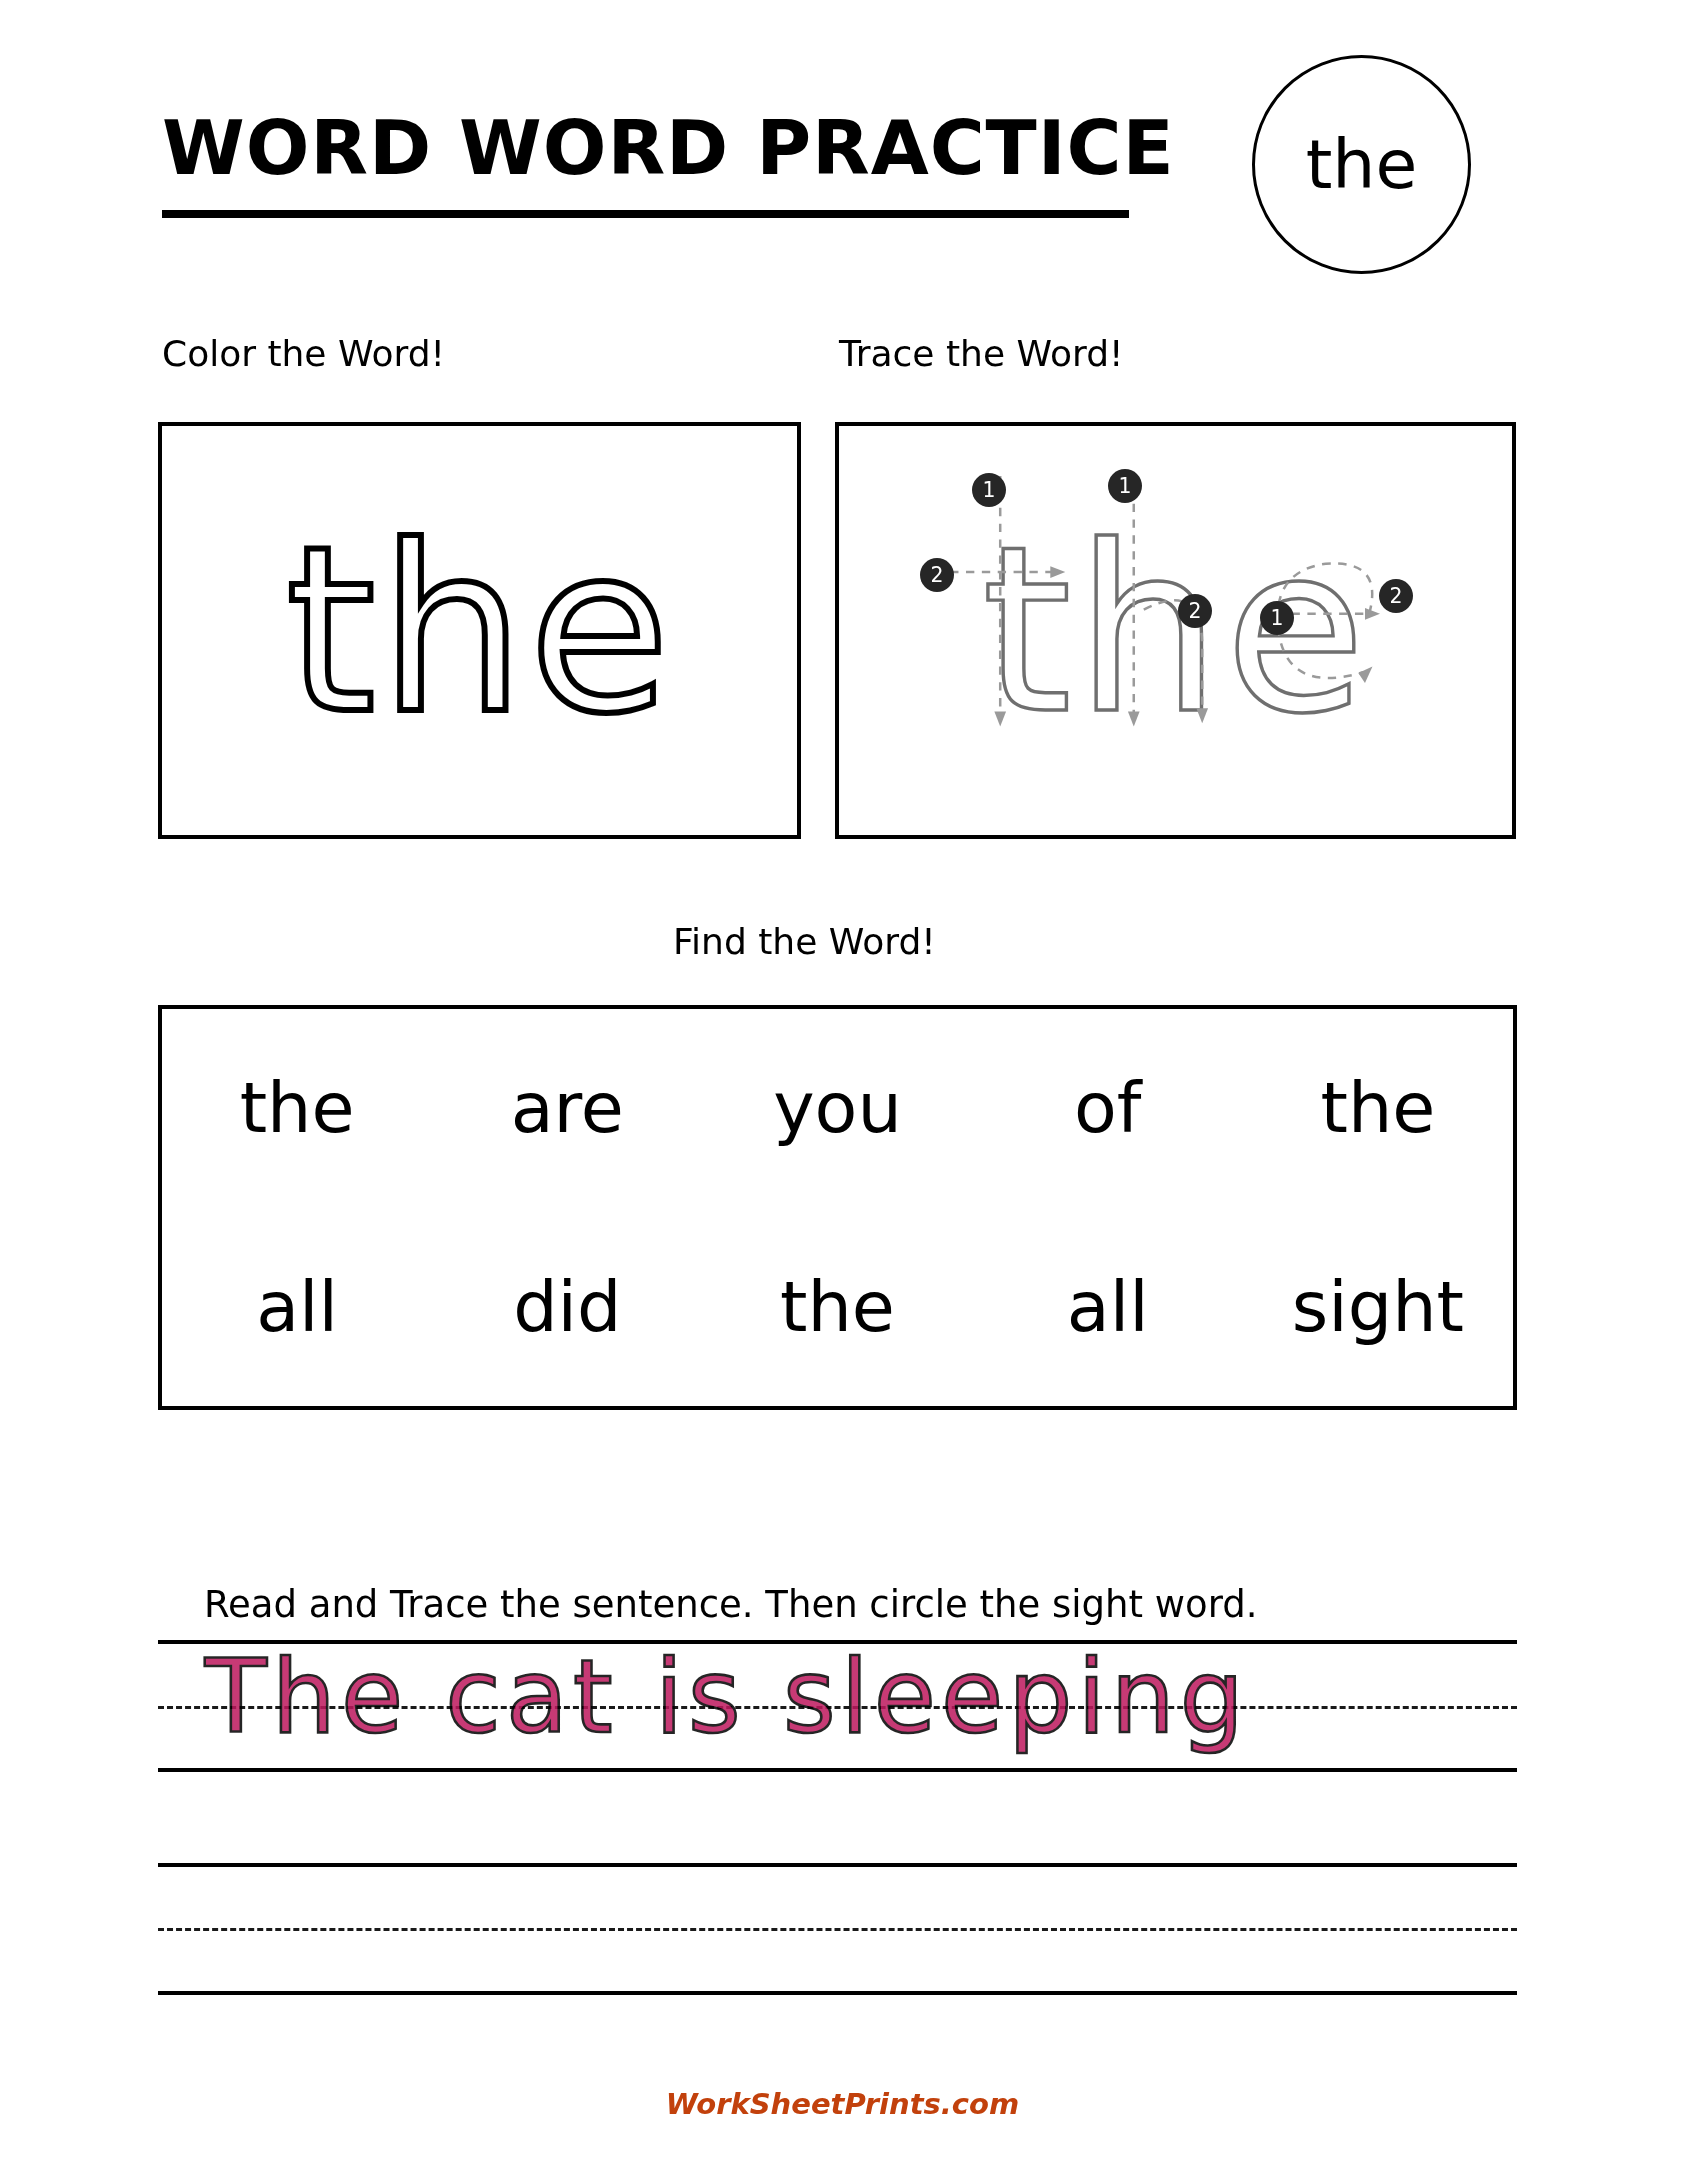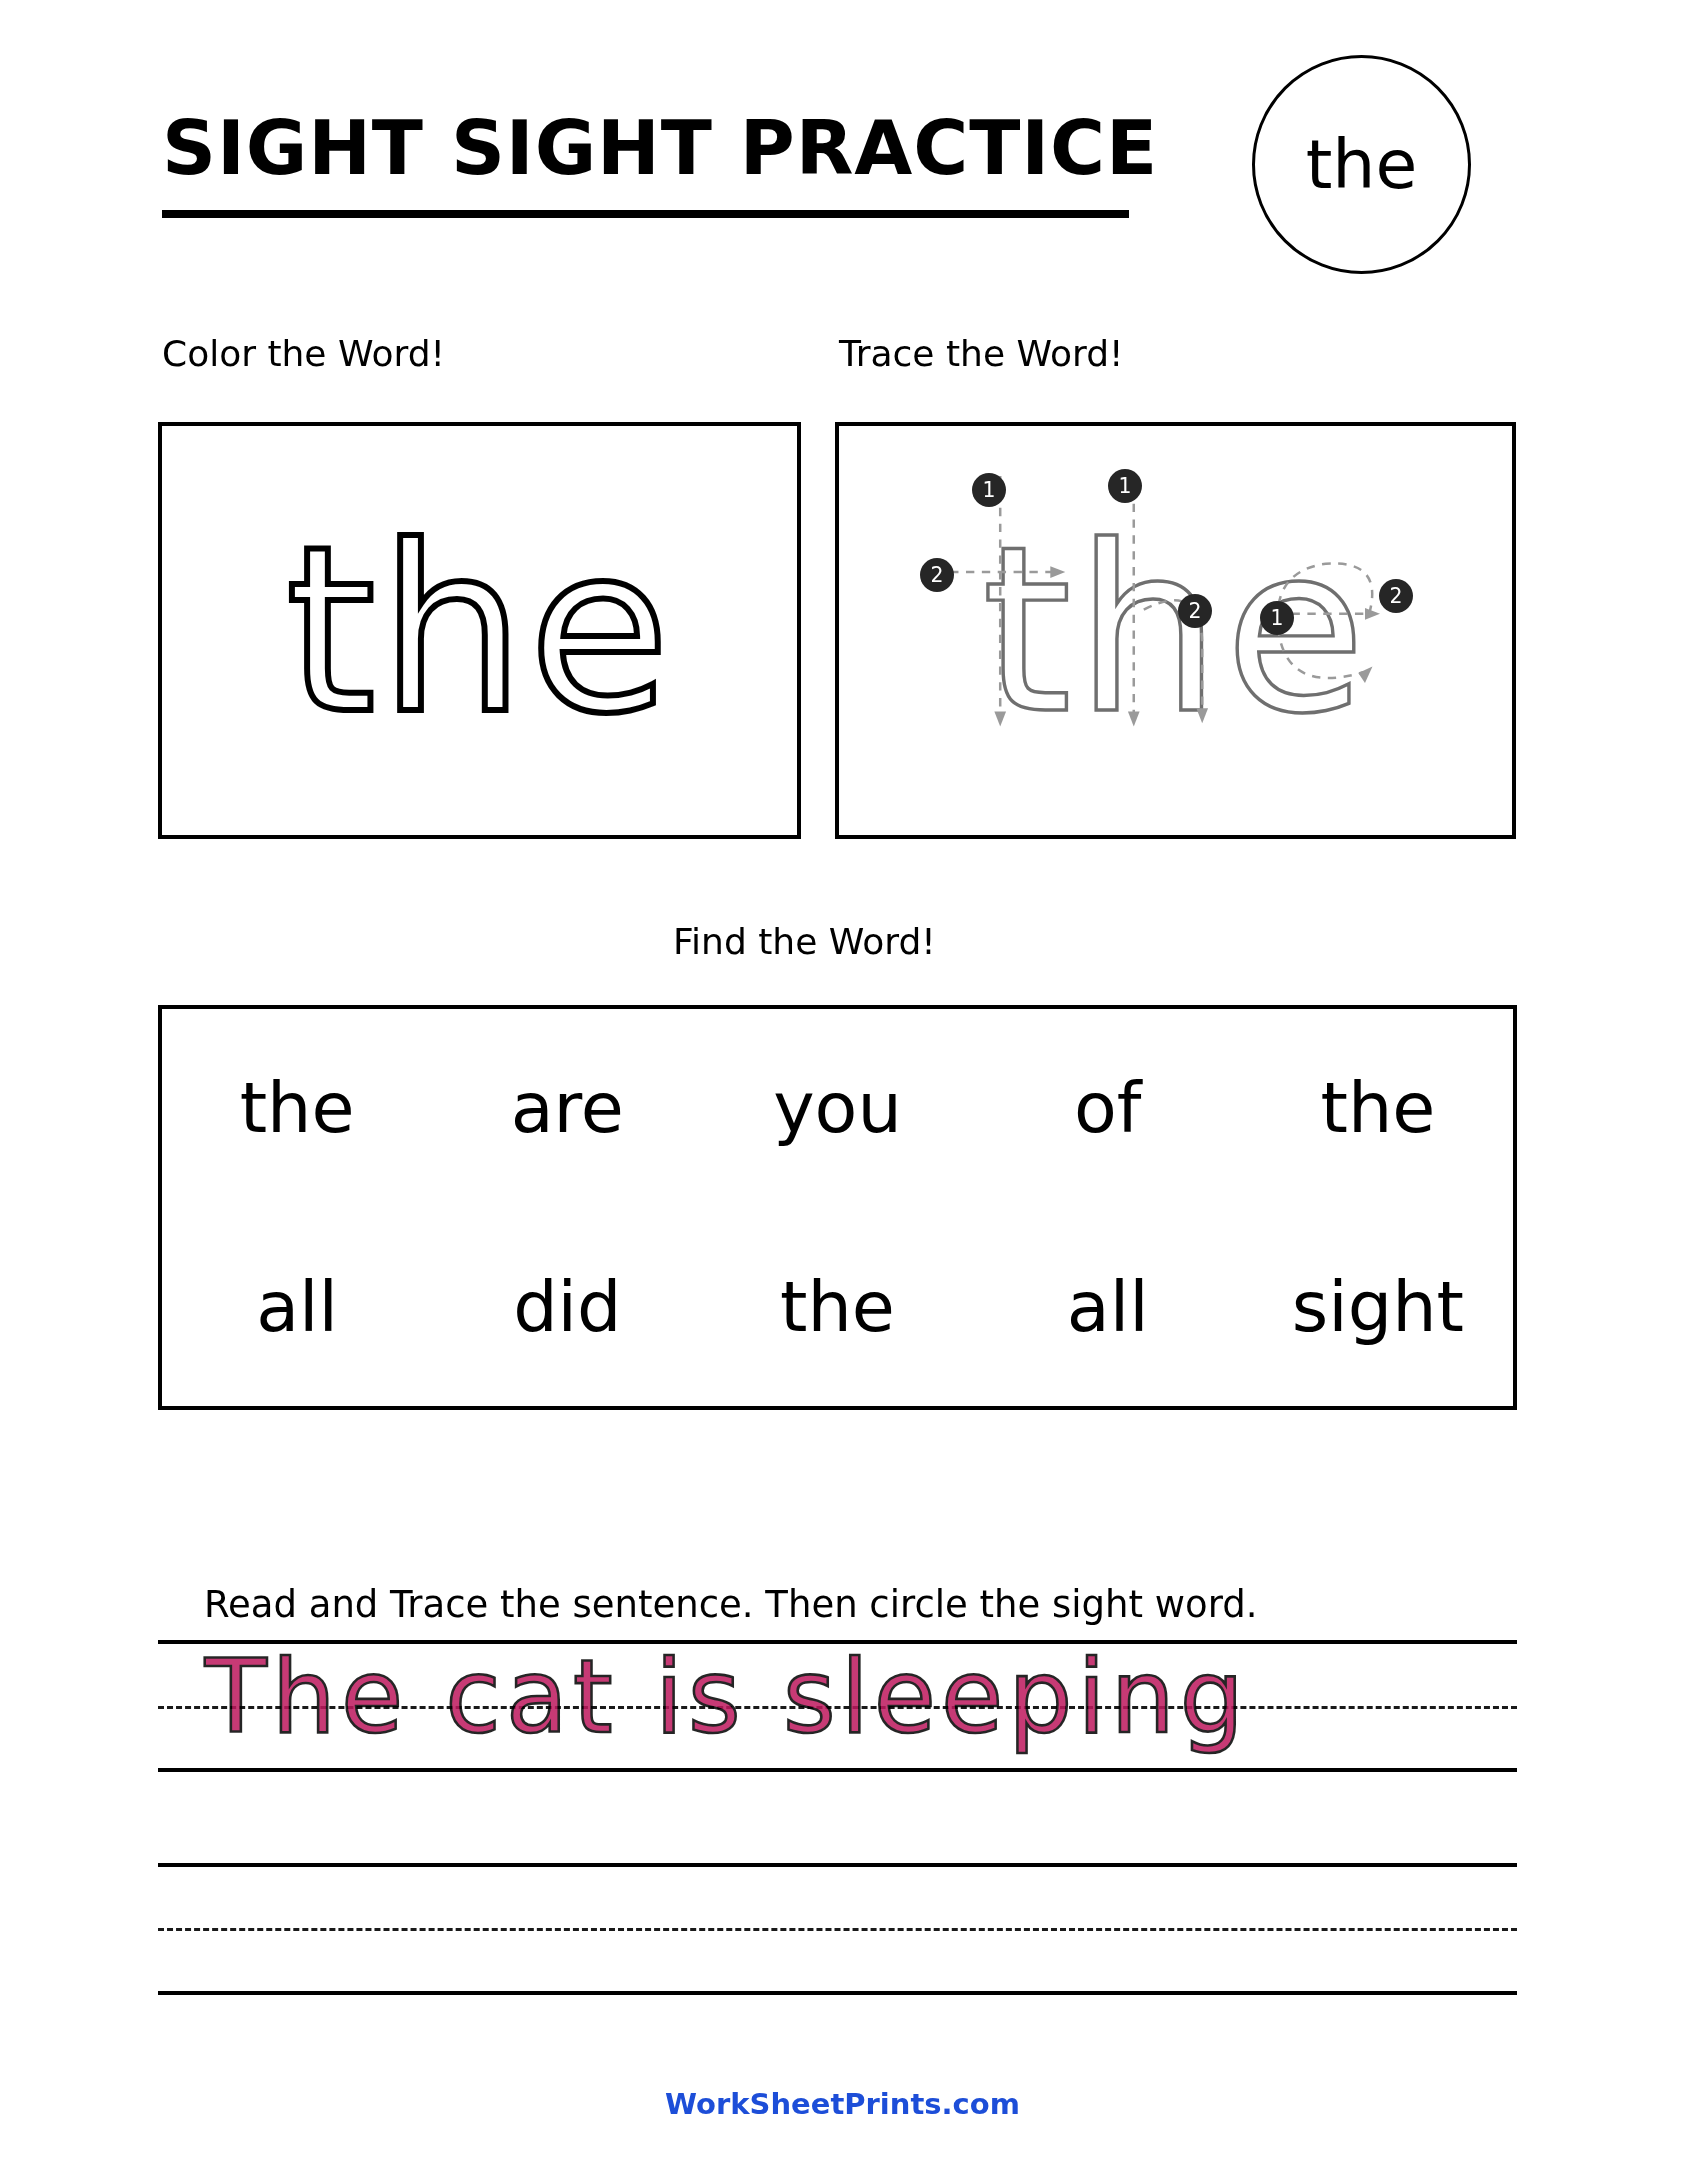--- a/index.html
+++ b/index.html
@@ -178,30 +178,31 @@
 
   
   .footer {
     position: absolute;
     left: 0; right: 0;
     top: 2087px;
     text-align: center;
     font-family: "DejaVu Sans", sans-serif;
     font-size: 29px;
     font-weight: bold;
-    color: #1d4ed8;
+    color: #c2410c;
+    font-style: italic;
   }
 </style>
 </head>
 <body>
 
 <div class="page">
 
   <div class="header">
-    <div class="title">SIGHT SIGHT PRACTICE</div>
+    <div class="title">WORD WORD PRACTICE</div>
     <div class="title-rule"></div>
   </div>
 
   <div class="word-badge">
     <span>the</span>
   </div>
 
   <div class="label lbl-color">Color the Word!</div>
   <div class="label lbl-trace">Trace the Word!</div>
   <div class="label lbl-find">Find the Word!</div>

